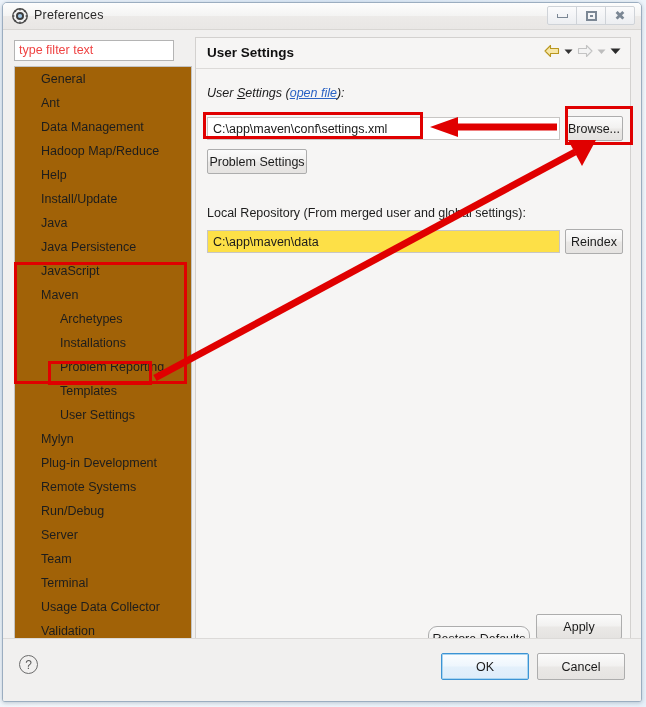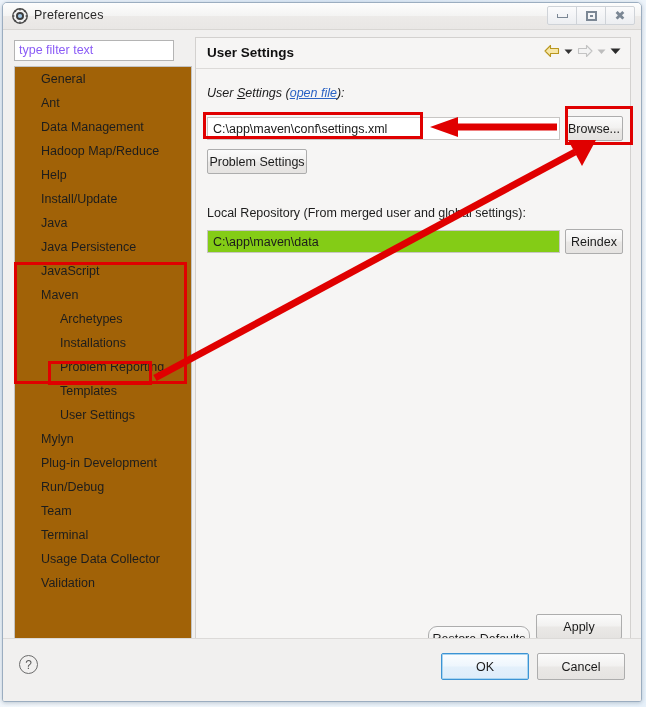--- a/index.html
+++ b/index.html
@@ -61,21 +61,21 @@
     background: #f1f0ef;
   }
 
   
   .filter-box {
     position: absolute; left: 11px; top: 10px;
     width: 160px; height: 21px;
     border: 1px solid #b4b4b4;
     background: #ffffff;
     box-sizing: border-box;
-    font-size: 12.5px; color: #8b5cf6;
+    font-size: 12.5px; color: #ef4444;
     padding: 2px 0 0 4px;
   }
   .tree-pane {
     position: absolute; left: 11px; top: 36px;
     width: 177px; height: 601px;
     background: #a16207;
     border: 1px solid #c3c3c3;
     border-right: none;
     box-sizing: border-box;
     overflow: hidden;
@@ -122,21 +122,21 @@
 
   .textfield {
     position: absolute;
     background: #ffffff;
     border: 1px solid #c8c6c4;
     box-sizing: border-box;
     font-size: 12.5px; color: #1b1b1b;
     padding-left: 5px;
     display: flex; align-items: center;
   }
-  .textfield.readonly { background: #84cc16; }
+  .textfield.readonly { background: #fde047; }
 
   .btn {
     position: absolute;
     background: linear-gradient(to bottom,#fbfbfb 0%, #f2f1f0 48%, #eae8e6 52%, #e5e3e1 100%);
     border: 1px solid #adadad;
     border-radius: 2px;
     box-sizing: border-box;
     font-size: 12.5px; color: #1b1b1b;
     display: flex; align-items: center; justify-content: center;
     white-space: nowrap;
@@ -225,21 +225,23 @@
         <div class="tree-item">Java Persistence</div>
         <div class="tree-item">JavaScript</div>
         <div class="tree-item">Maven</div>
         <div class="tree-item child">Archetypes</div>
         <div class="tree-item child">Installations</div>
         <div class="tree-item child">Problem Reporting</div>
         <div class="tree-item child">Templates</div>
         <div class="tree-item child">User Settings</div>
         <div class="tree-item">Mylyn</div>
         <div class="tree-item">Plug-in Development</div>
+        <div class="tree-item">Remote Systems</div>
         <div class="tree-item">Run/Debug</div>
+        <div class="tree-item">Server</div>
         <div class="tree-item">Team</div>
         <div class="tree-item">Terminal</div>
         <div class="tree-item">Usage Data Collector</div>
         <div class="tree-item">Validation</div>
 
       </div>
       <div class="tree-divider-right"></div>
 
       <div class="content-pane">
 

